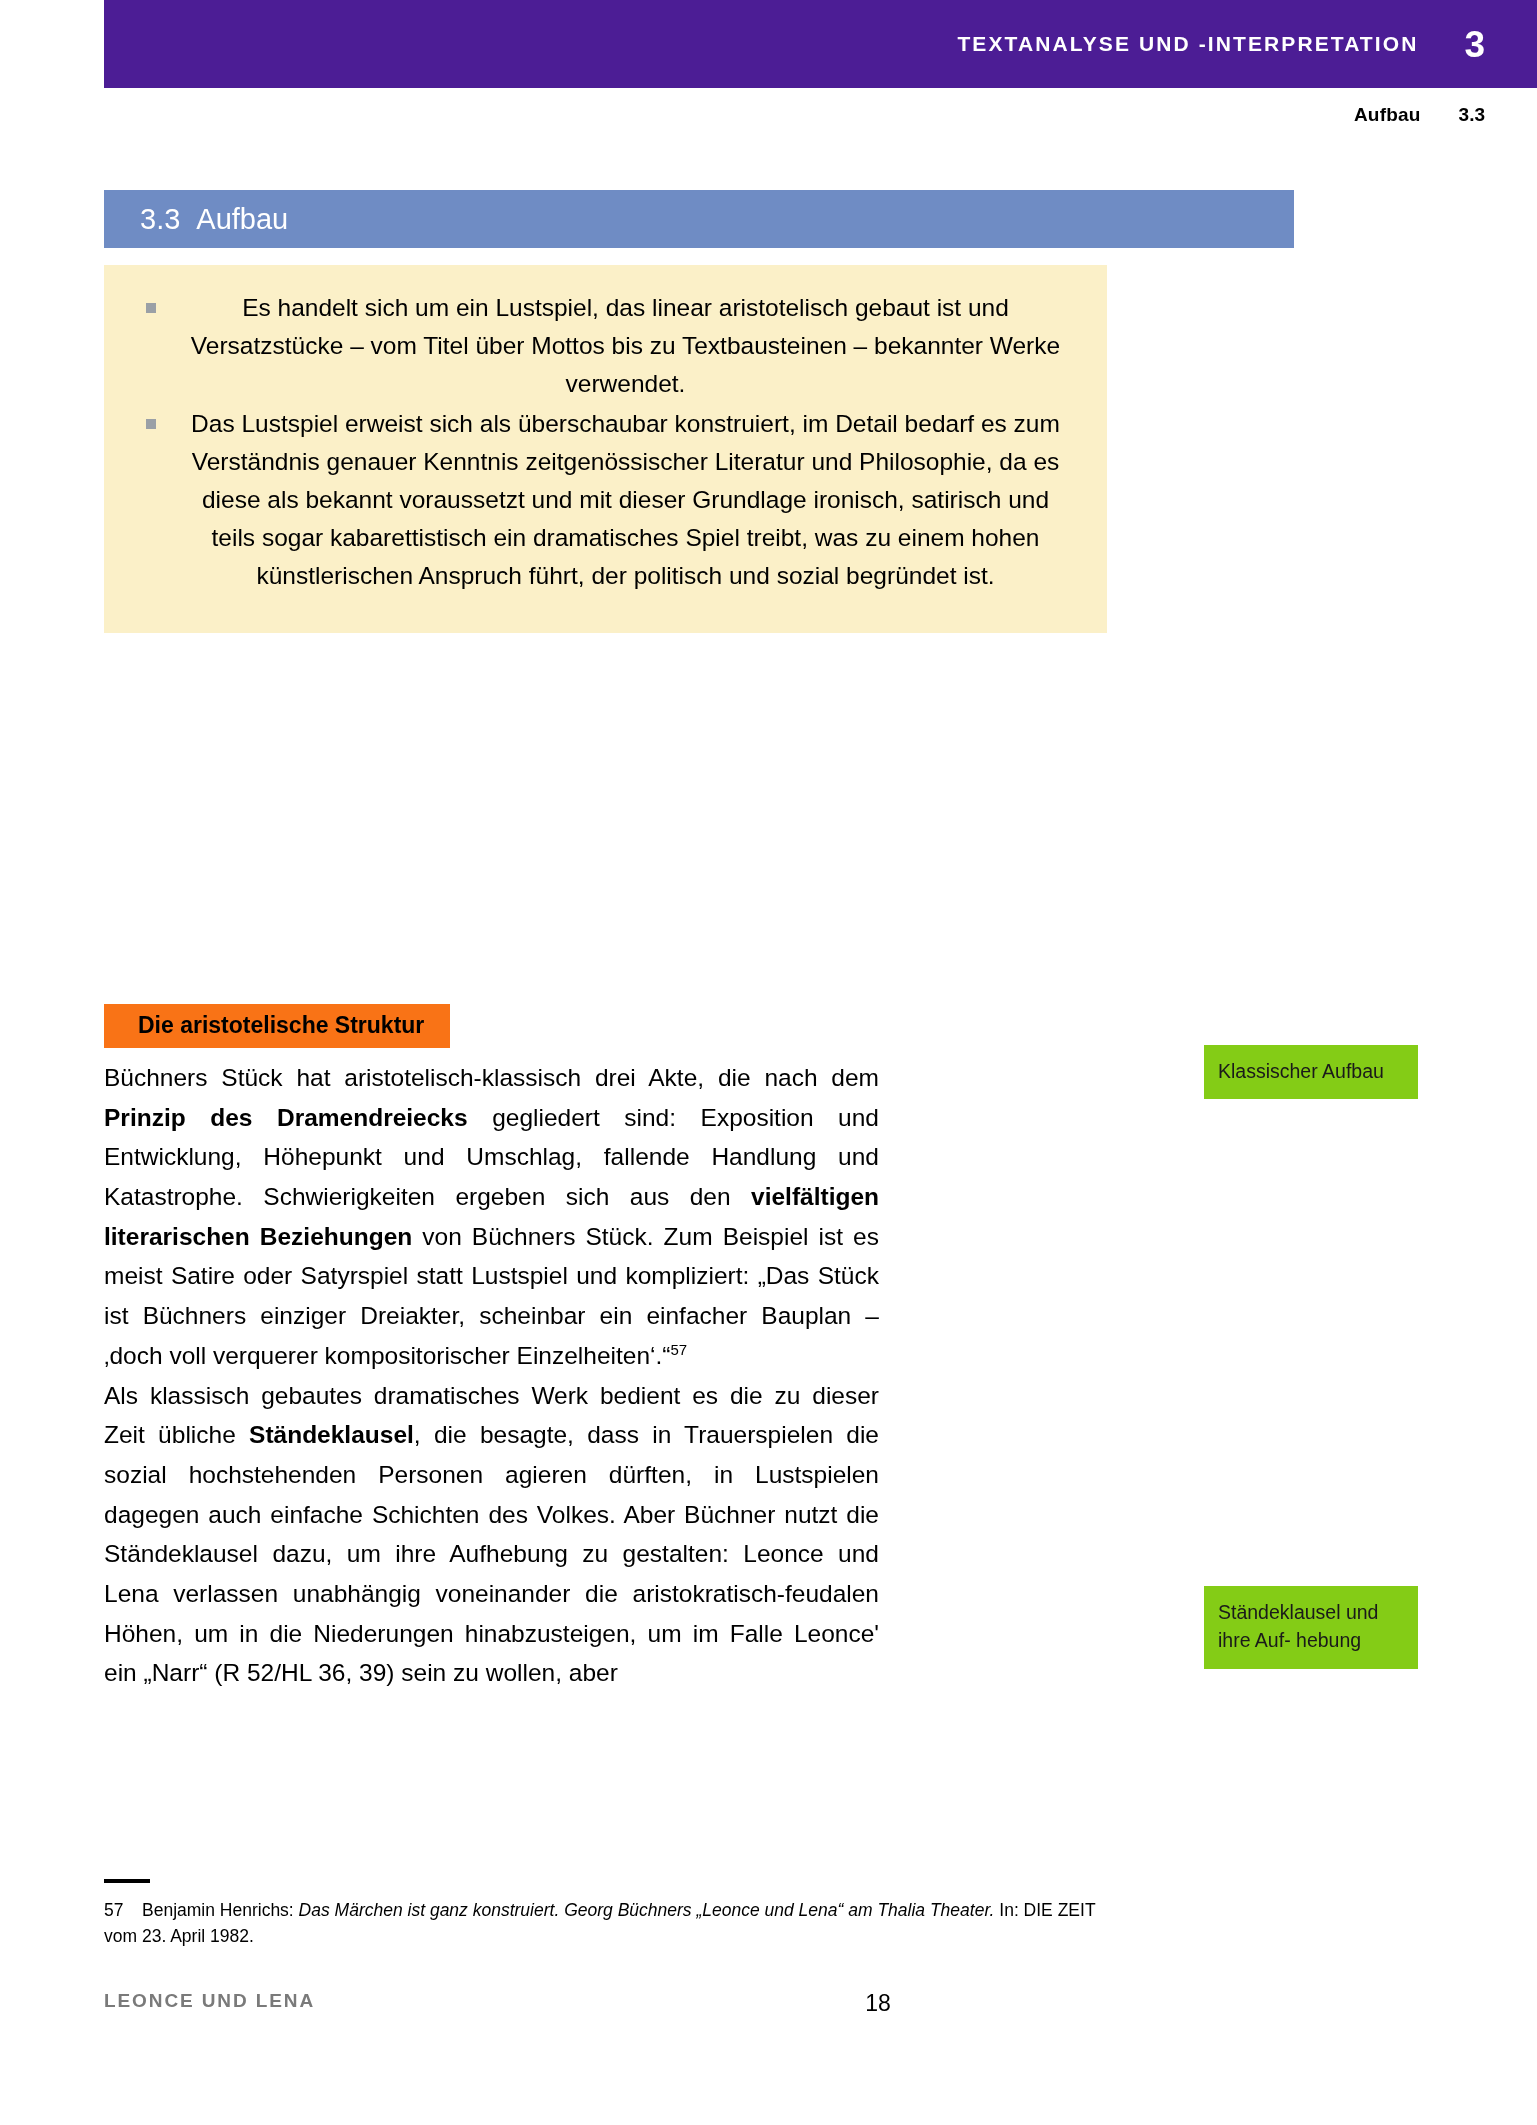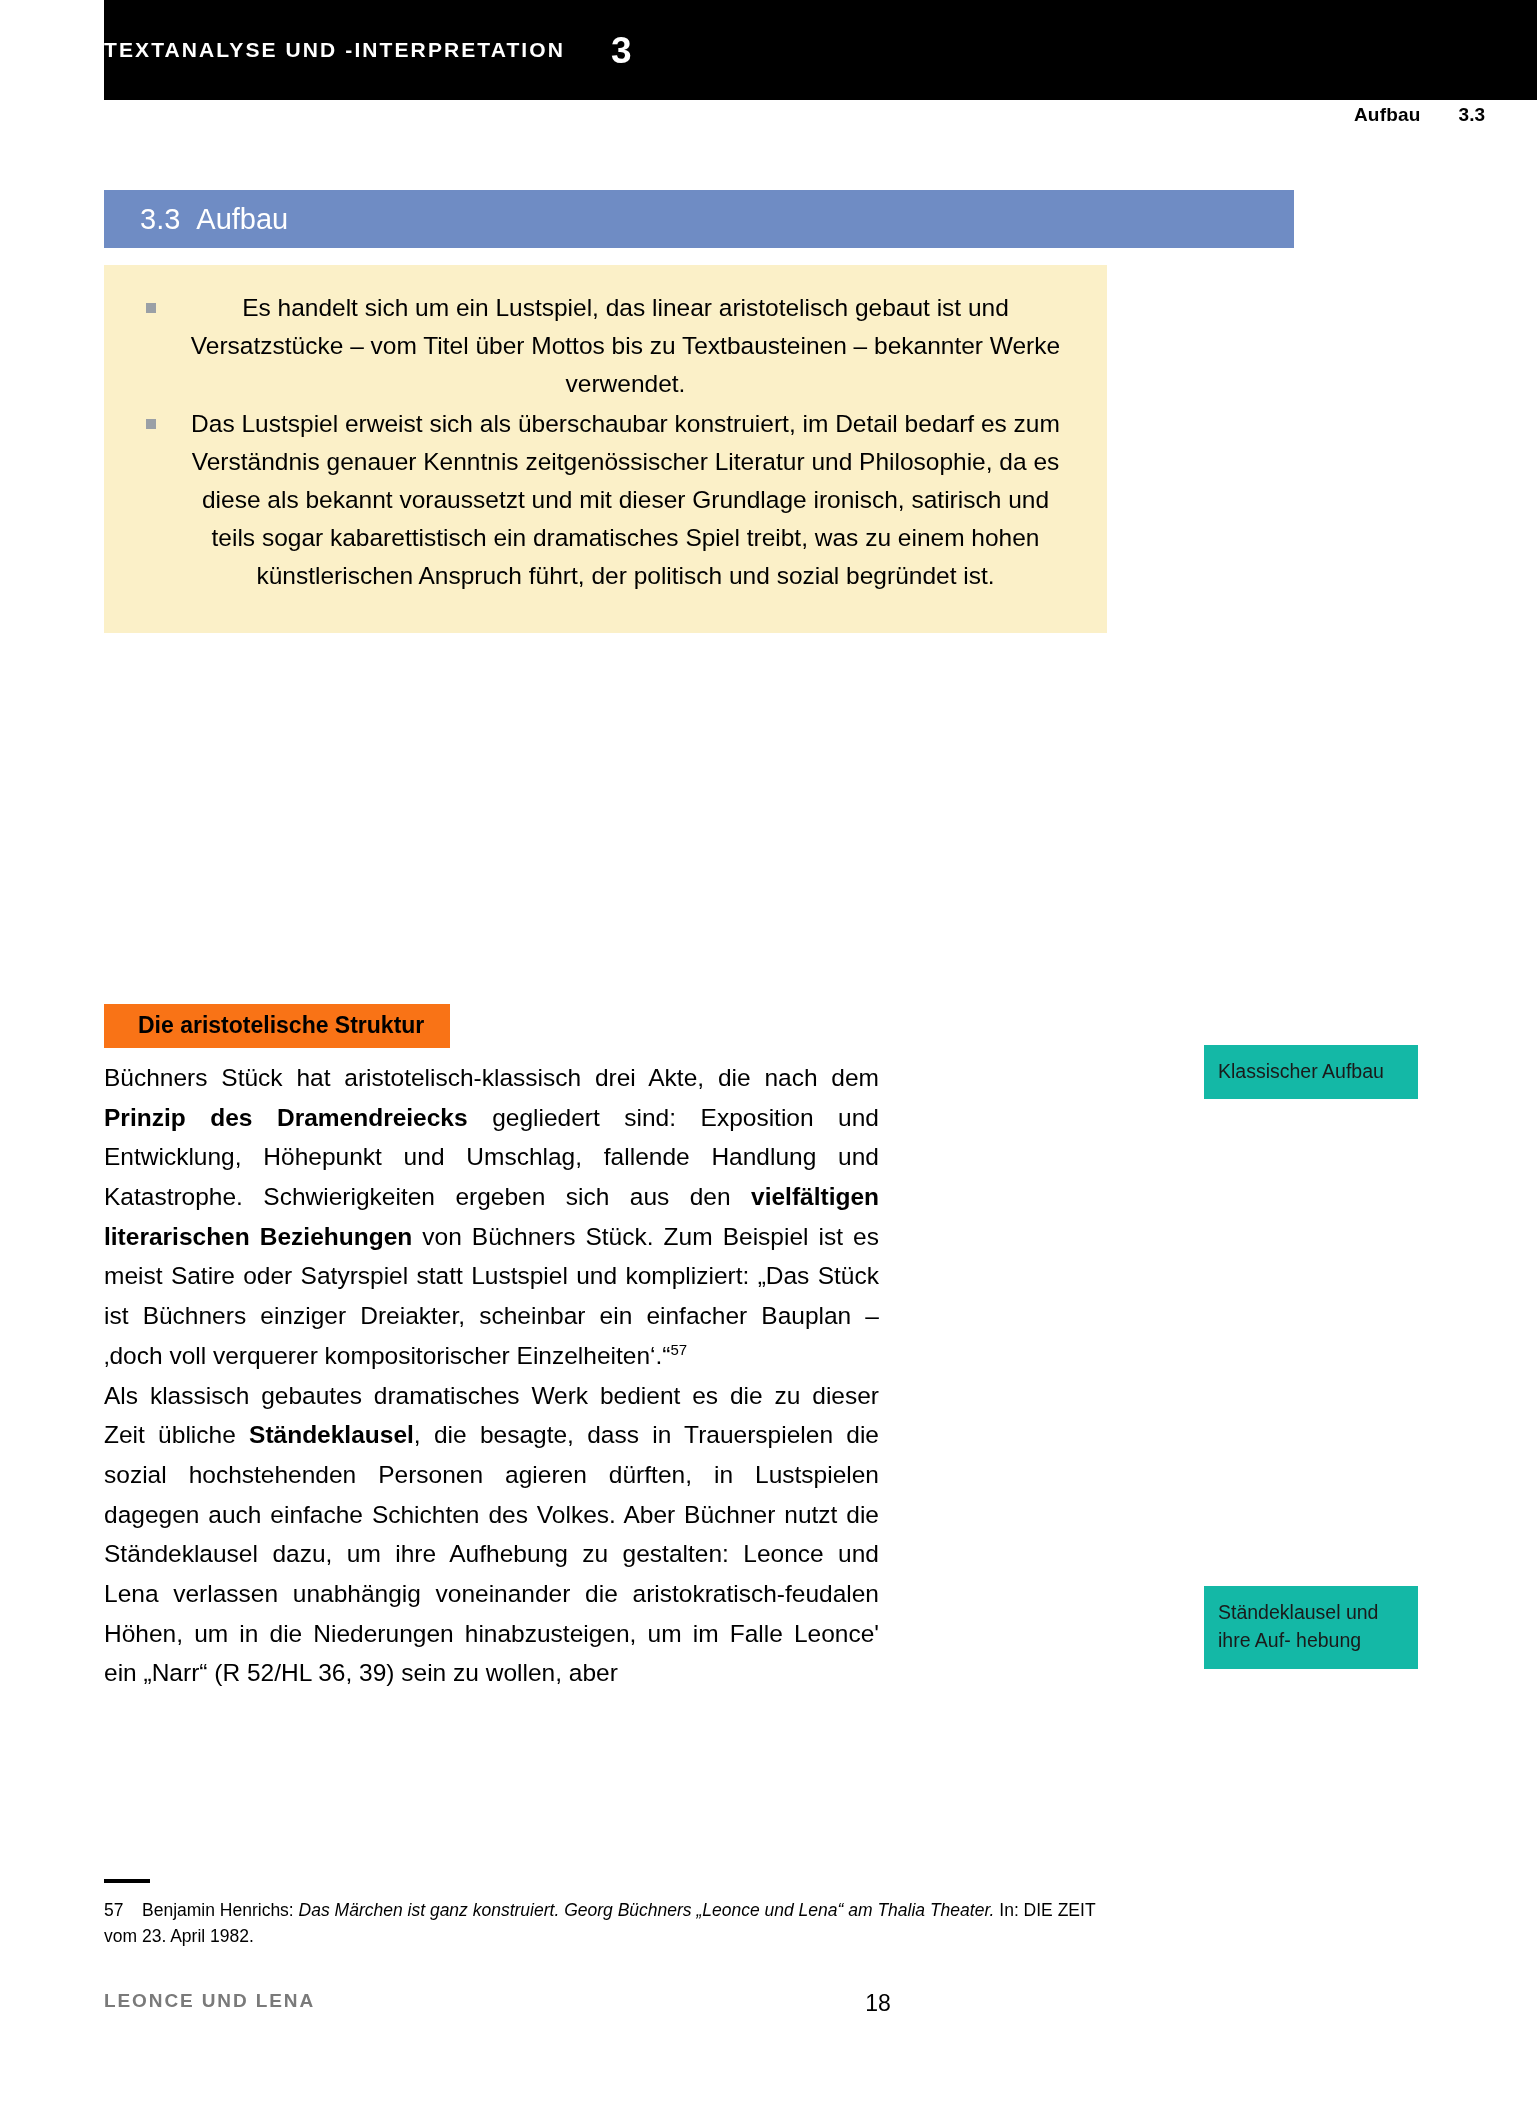--- a/index.html
+++ b/index.html
@@ -18,25 +18,25 @@
     background: #ffffff;
     overflow: hidden;
   }
 
   
   .header-bar {
     position: absolute;
     left: 104px;
     top: 0;
     width: 1433px;
-    height: 100px;
-    background: #000000;
+    height: 88px;
+    background: #4c1d95;
     display: flex;
     align-items: center;
-    justify-content: flex-start;
+    justify-content: flex-end;
     box-sizing: border-box;
     padding-right: 52px;
   }
   .header-bar .chapter-title {
     color: #ffffff;
     font-size: 21px;
     font-weight: bold;
     letter-spacing: 2.1px;
     text-transform: uppercase;
     white-space: nowrap;
@@ -157,21 +157,21 @@
     font-size: 15px;
     vertical-align: super;
     line-height: 0;
   }
 
   
   .margin-note {
     position: absolute;
     left: 1204px;
     width: 214px;
-    background: #14b8a6;
+    background: #84cc16;
     box-sizing: border-box;
     padding: 12px 14px 14px 14px;
     font-size: 19.5px;
     line-height: 1.45;
     color: #1a1a1a;
   }
   .margin-note-1 { top: 1045px; }
   .margin-note-2 { top: 1586px; }
 
   

